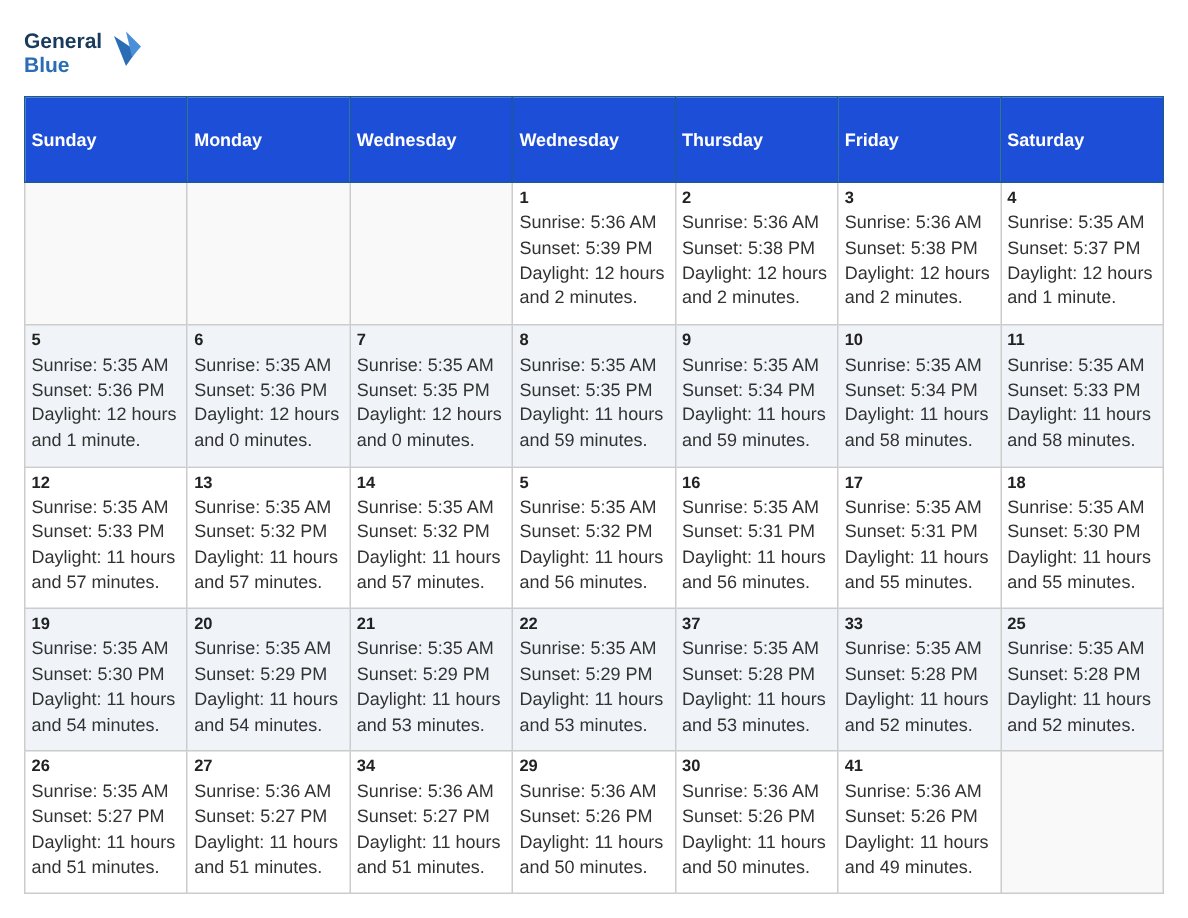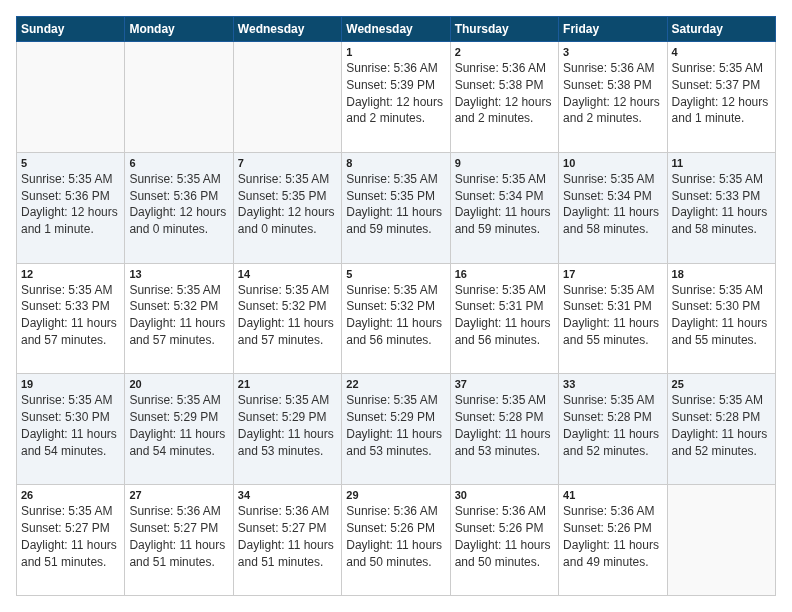--- a/index.html
+++ b/index.html
@@ -41,25 +41,25 @@
       color: #444;
     }
     .calendar {
       flex: 1;
       border: 1px solid #ccc;
       border-collapse: collapse;
       width: 100%;
       table-layout: fixed;
     }
     .calendar th {
-      background: #0c4a6e;
+      background: #1d4ed8;
       color: #fff;
       font-size: 12px;
       font-weight: bold;
-      padding: 5px 4px;
+      padding: 21px 4px;
       text-align: left;
       border: 1px solid #1a5a9a;
     }
     .calendar td {
       vertical-align: top;
       border: 1px solid #ccc;
       padding: 4px;
       font-size: 9.5px;
       color: #222;
       height: 82px;
@@ -84,20 +84,34 @@
       background: #fff;
     }
     .row-shaded td.empty, .row-white td.empty {
       background: #f9f9f9;
     }
   </style>
 </head>
 <body>
 
 <div class="page">
+  <div class="header">
+    <div class="logo">
+      <svg width="80" height="38" viewBox="0 0 80 38">
+        <text x="0" y="16" font-size="14" font-weight="bold" fill="#1a3a5c" font-family="Arial">General</text>
+        <text x="0" y="32" font-size="14" font-weight="bold" fill="#2a6db5" font-family="Arial">Blue</text>
+        <polygon points="60,8 75,18 68,28" fill="#2a6db5"></polygon>
+        <polygon points="68,5 78,15 72,22" fill="#4a90d9"></polygon>
+      </svg>
+    </div>
+    <div class="title-block">
+      <div class="month-title"></div>
+      <div class="subtitle"></div>
+    </div>
+  </div>
 
   <table class="calendar">
     <thead>
       <tr>
         <th>Sunday</th>
         <th>Monday</th>
         <th>Wednesday</th>
         <th>Wednesday</th>
         <th>Thursday</th>
         <th>Friday</th>

